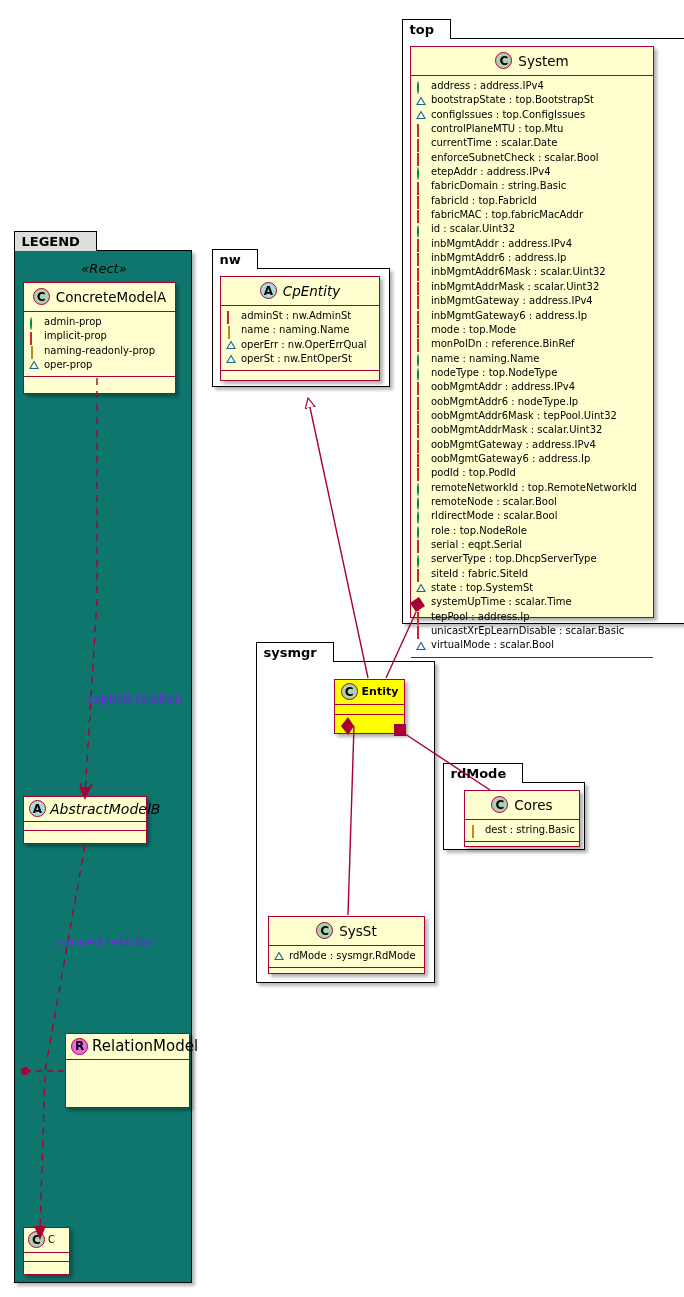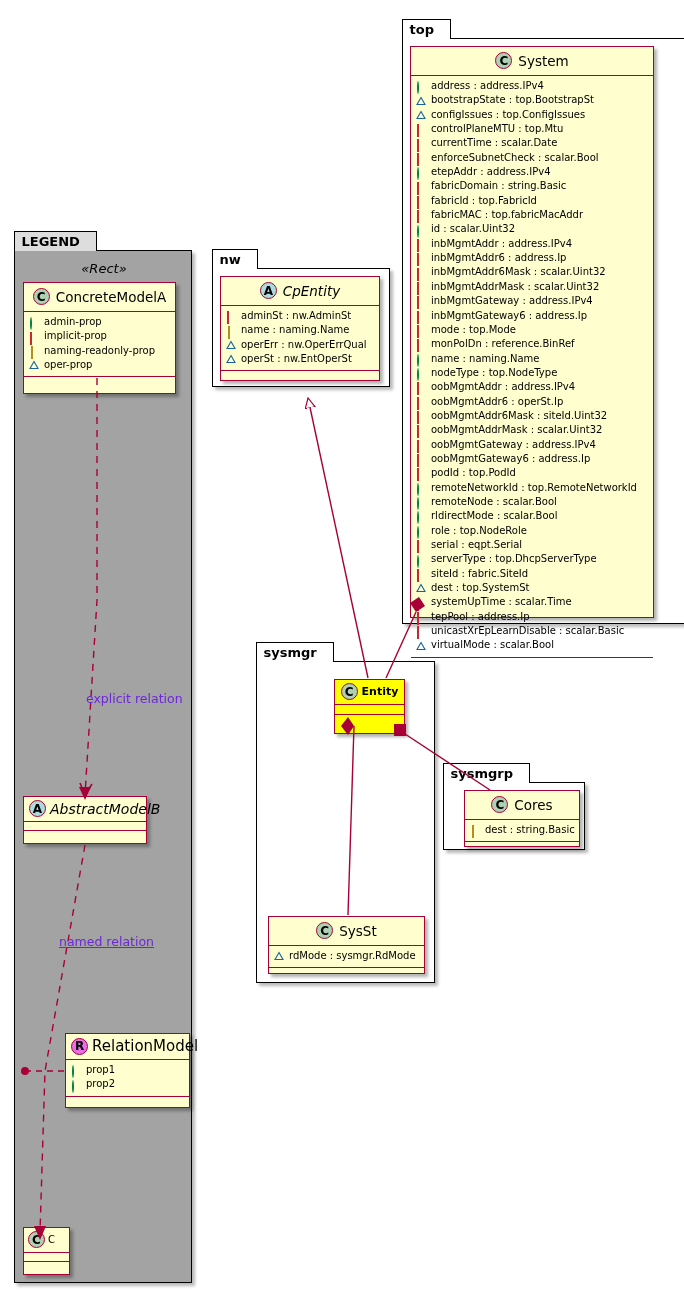--- a/index.html
+++ b/index.html
@@ -16,21 +16,21 @@
   }
 
   
   .pkg {
     position: absolute;
     box-sizing: border-box;
     border: 1.5px solid #000000;
     background: #FFFFFF;
     box-shadow: 3px 3px 3px rgba(0,0,0,0.28);
   }
-  .pkg.shaded { background: #a3a3a3; }
+  .pkg.shaded { background: #0f766e; }
   .pkg-tab {
     position: absolute;
     top: -20px;
     left: -1.5px;
     height: 20px;
     box-sizing: border-box;
     border: 1.5px solid #000000;
     border-bottom: none;
     background: inherit;
     padding: 0 16px 0 7px;
@@ -215,21 +215,21 @@
   </g>
 
   
   <g>
     <line x1="399" y1="730" x2="490" y2="790" stroke="#A80036" stroke-width="1.4"></line>
     <rect x="394" y="724" width="12" height="12" fill="#A80036"></rect>
   </g>
 </svg>
 
 <div class="edge-label" style="left:86px; top:691px;">explicit relation</div>
-<div class="edge-label" style="left:59px; top:934px;text-decoration:underline;">named relation</div>
+<div class="edge-label" style="left:59px; top:934px;">named relation</div>
 
 <div class="pkg shaded" style="left:14px; top:250px; width:178px; height:1033px;">
   <div class="pkg-tab">LEGEND</div>
 
   <div class="stereo" style="left:0; top:10px; width:178px;">«Rect»</div>
 
   <div class="cls" style="left:8px; top:31px; width:153px; height:112px;">
     <div class="cls-head">
       <span class="badge badge-C">C</span>
       <span>ConcreteModelA</span>
@@ -266,30 +266,20 @@
     </div>
     <div class="cls-attrs" style="height:9px; padding:0;"></div>
     <div class="cls-ops"></div>
   </div>
 
   <div class="cls" style="left:50px; top:782px; width:125px; height:75px;">
     <div class="cls-head" style="padding:3px 5px 4px 5px; justify-content:flex-start; gap:4px;">
       <span class="badge badge-R">R</span>
       <span style="font-size:15px;">RelationModel</span>
     </div>
-    <div class="cls-attrs">
-      <div class="attr">
-        <span class="mk"><span class="mk-circle"></span></span>
-        <span>prop1</span>
-      </div>
-      <div class="attr">
-        <span class="mk"><span class="mk-circle"></span></span>
-        <span>prop2</span>
-      </div>
-    </div>
     <div class="cls-ops"></div>
   </div>
 
   <div class="cls" style="left:8px; top:976px; width:47px; height:48px;">
     <div class="cls-head" style="padding:3px 4px 4px 4px; justify-content:flex-start; gap:3px;">
       <span class="badge badge-C">C</span>
       <span style="font-size:10px;">C</span>
     </div>
     <div class="cls-attrs" style="height:9px; padding:0;"></div>
     <div class="cls-ops"></div>
@@ -396,25 +386,25 @@
         <div class="attr">
           <span class="mk"><span class="mk-circle"></span></span>
           <span>nodeType : top.NodeType</span>
         </div>
         <div class="attr">
           <span class="mk"><span class="mk-square"></span></span>
           <span>oobMgmtAddr : address.IPv4</span>
         </div>
         <div class="attr">
           <span class="mk"><span class="mk-square"></span></span>
-          <span>oobMgmtAddr6 : operSt.Ip</span>
-        </div>
-        <div class="attr">
-          <span class="mk"><span class="mk-square"></span></span>
-          <span>oobMgmtAddr6Mask : siteId.Uint32</span>
+          <span>oobMgmtAddr6 : nodeType.Ip</span>
+        </div>
+        <div class="attr">
+          <span class="mk"><span class="mk-square"></span></span>
+          <span>oobMgmtAddr6Mask : tepPool.Uint32</span>
         </div>
         <div class="attr">
           <span class="mk"><span class="mk-square"></span></span>
           <span>oobMgmtAddrMask : scalar.Uint32</span>
         </div>
         <div class="attr">
           <span class="mk"><span class="mk-square"></span></span>
           <span>oobMgmtGateway : address.IPv4</span>
         </div>
         <div class="attr">
@@ -452,21 +442,21 @@
         <div class="attr">
           <span class="mk"><span class="mk-square"></span></span>
           <span>siteId : fabric.SiteId</span>
         </div>
         <div class="attr">
           <span class="mk mk-tri">
             <svg width="10" height="10" viewBox="0 0 10 10">
               <path d="M5,1.5 L9,8.5 L1,8.5 z" fill="none" stroke="#1963A0" stroke-width="1.1"></path>
             </svg>
           </span>
-          <span>dest : top.SystemSt</span>
+          <span>state : top.SystemSt</span>
         </div>
         <div class="attr">
           <span class="mk"><span class="mk-square"></span></span>
           <span>systemUpTime : scalar.Time</span>
         </div>
         <div class="attr">
           <span class="mk"><span class="mk-square"></span></span>
           <span>tepPool : address.Ip</span>
         </div>
         <div class="attr">
@@ -549,21 +539,21 @@
             </svg>
           </span>
           <span>rdMode : sysmgr.RdMode</span>
         </div>
       </div>
     <div class="cls-ops"></div>
   </div>
 </div>
 
 <div class="pkg" style="left:443px; top:782px; width:142px; height:68px;">
-  <div class="pkg-tab">sysmgrp</div>
+  <div class="pkg-tab">rdMode</div>
 
   <div class="cls" style="left:20px; top:7px; width:116px; height:57px;">
     <div class="cls-head">
       <span class="badge badge-C">C</span>
       <span>Cores</span>
     </div>
     <div class="cls-attrs" id="cores-attrs">
         <div class="attr">
           <span class="mk"><span class="mk-diamond"></span></span>
           <span>dest : string.Basic</span>

